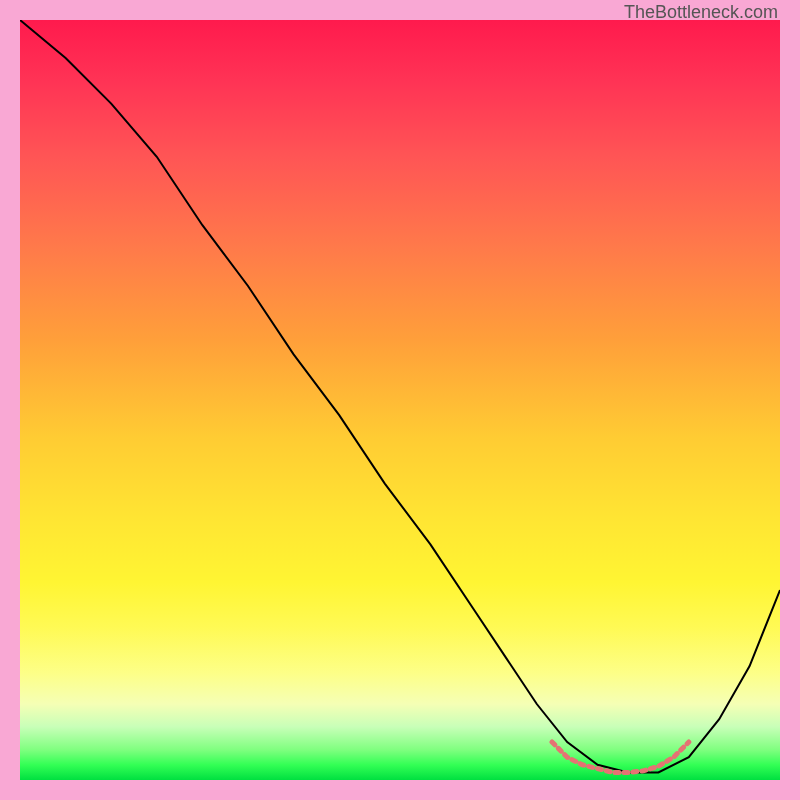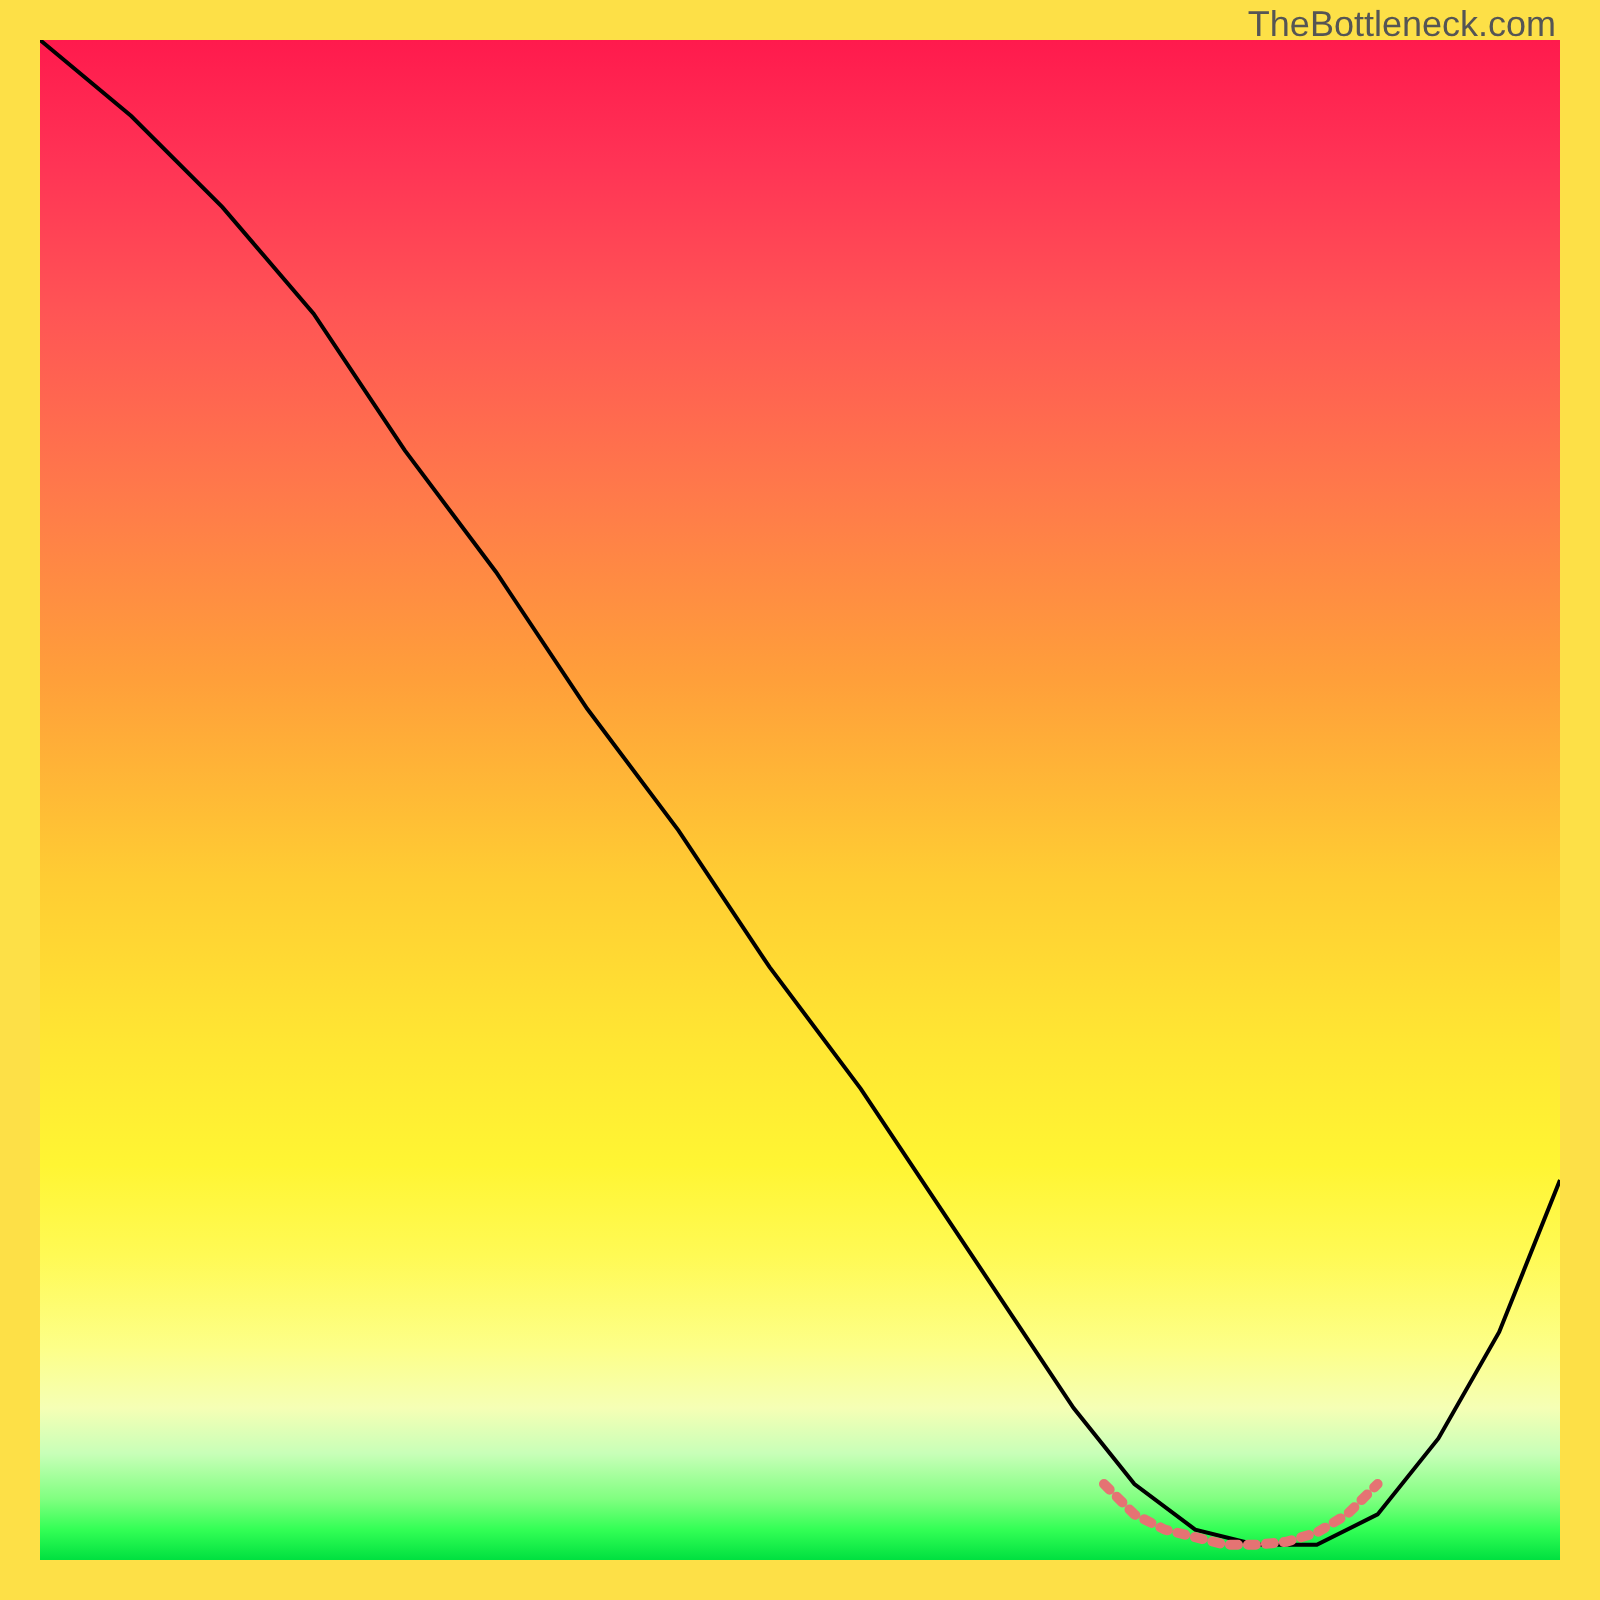--- a/index.html
+++ b/index.html
@@ -8,21 +8,21 @@
     background: #000000;
     width: 800px;
     height: 800px;
     overflow: hidden;
     font-family: Arial, sans-serif;
   }
   .container {
     position: relative;
     width: 800px;
     height: 800px;
-    background: #fde047;
+    background: #f9a8d4;
   }
   .plot-area {
     position: absolute;
     left: 20px;
     top: 20px;
     width: 760px;
     height: 760px;
   }
   .gradient-bg {
     position: absolute;

